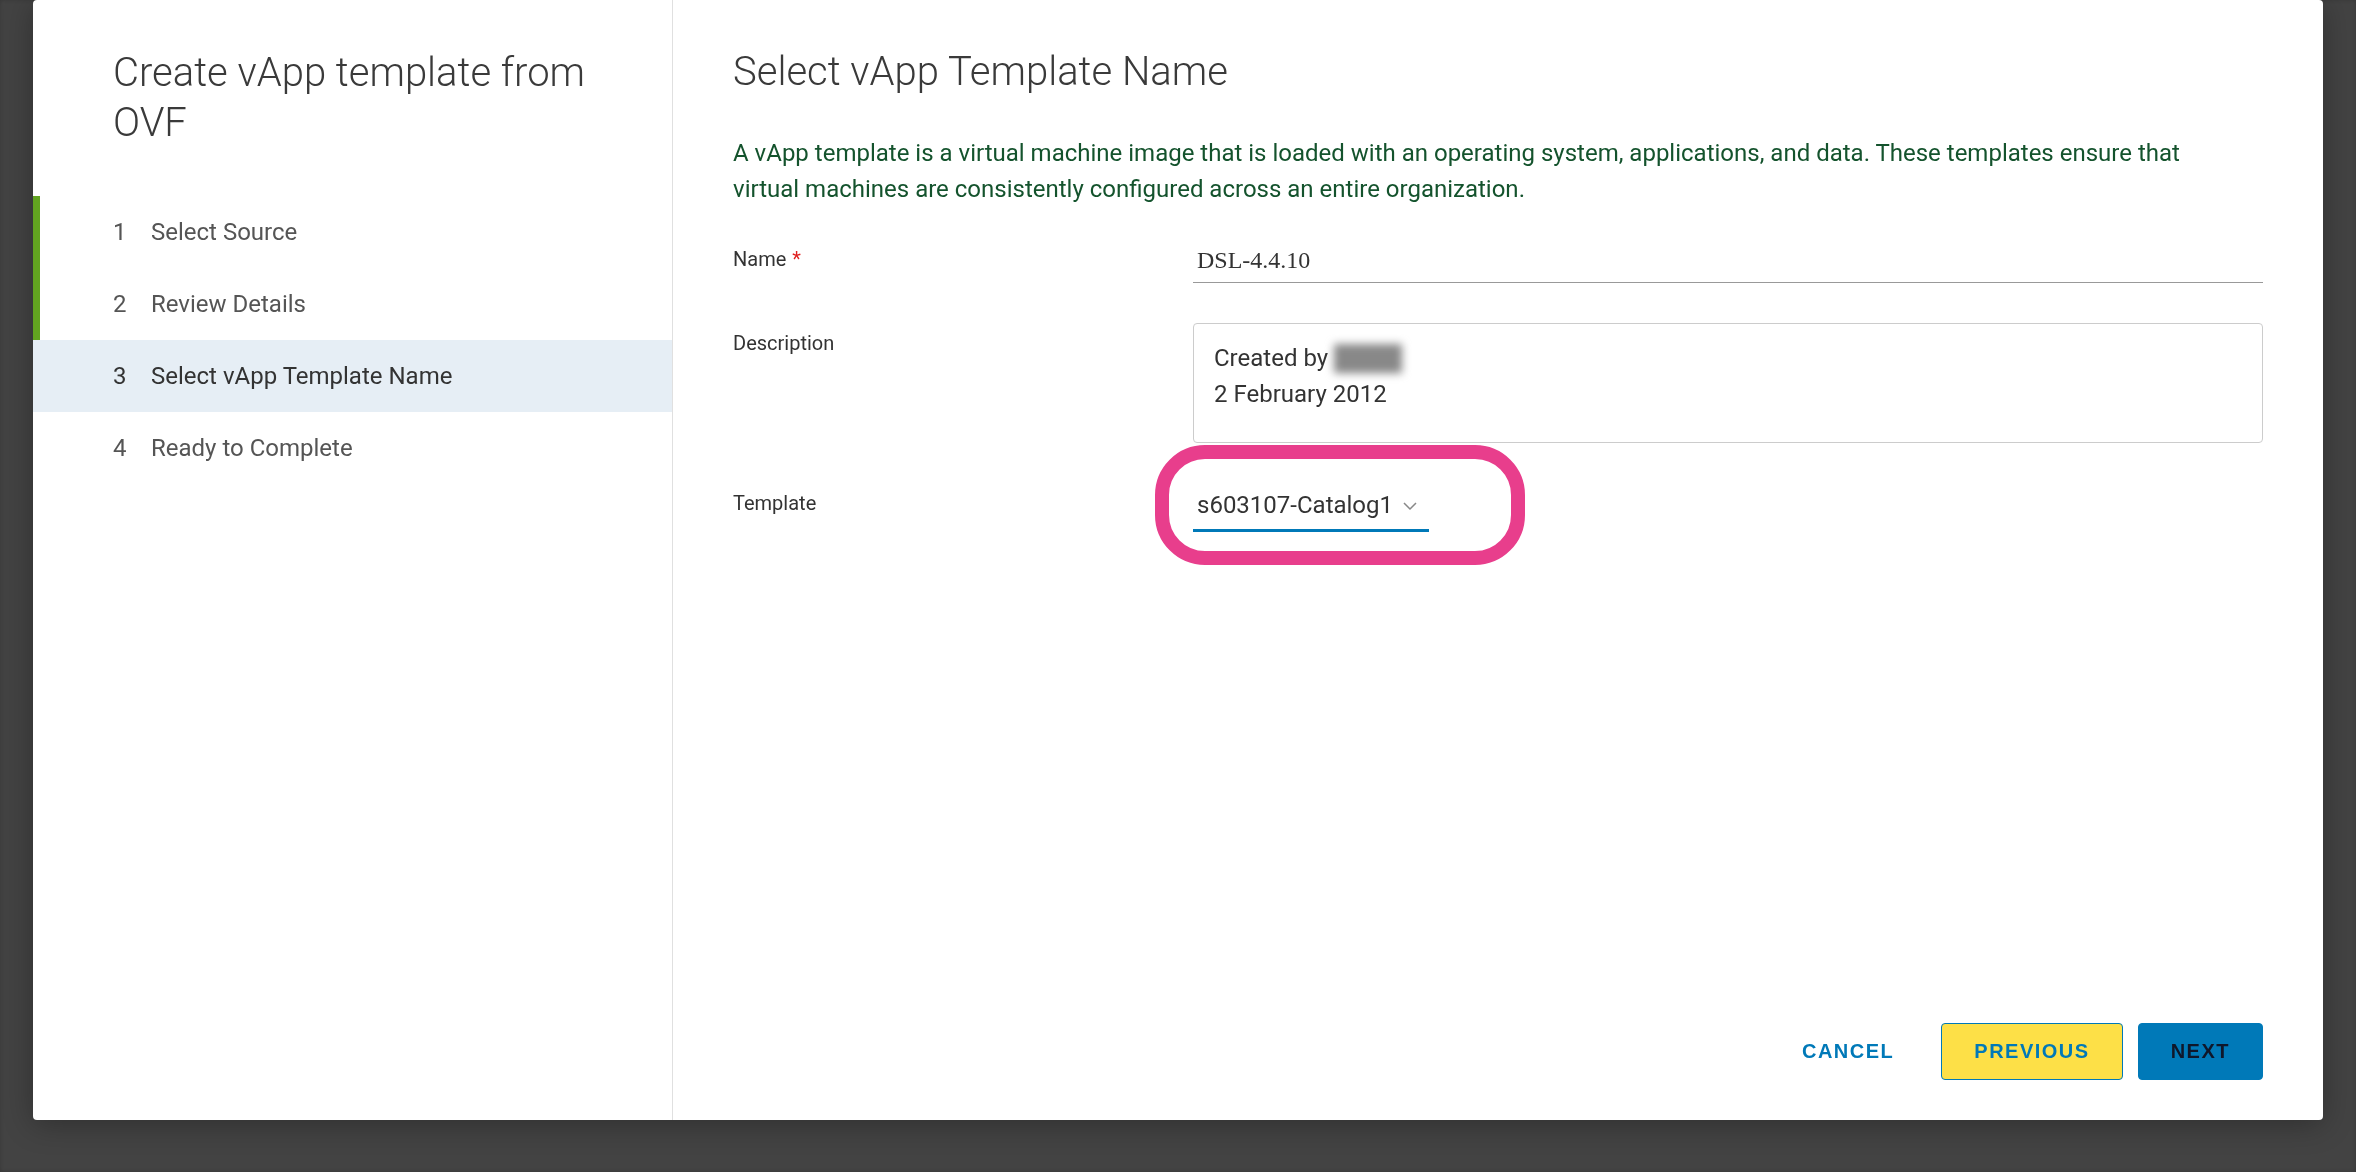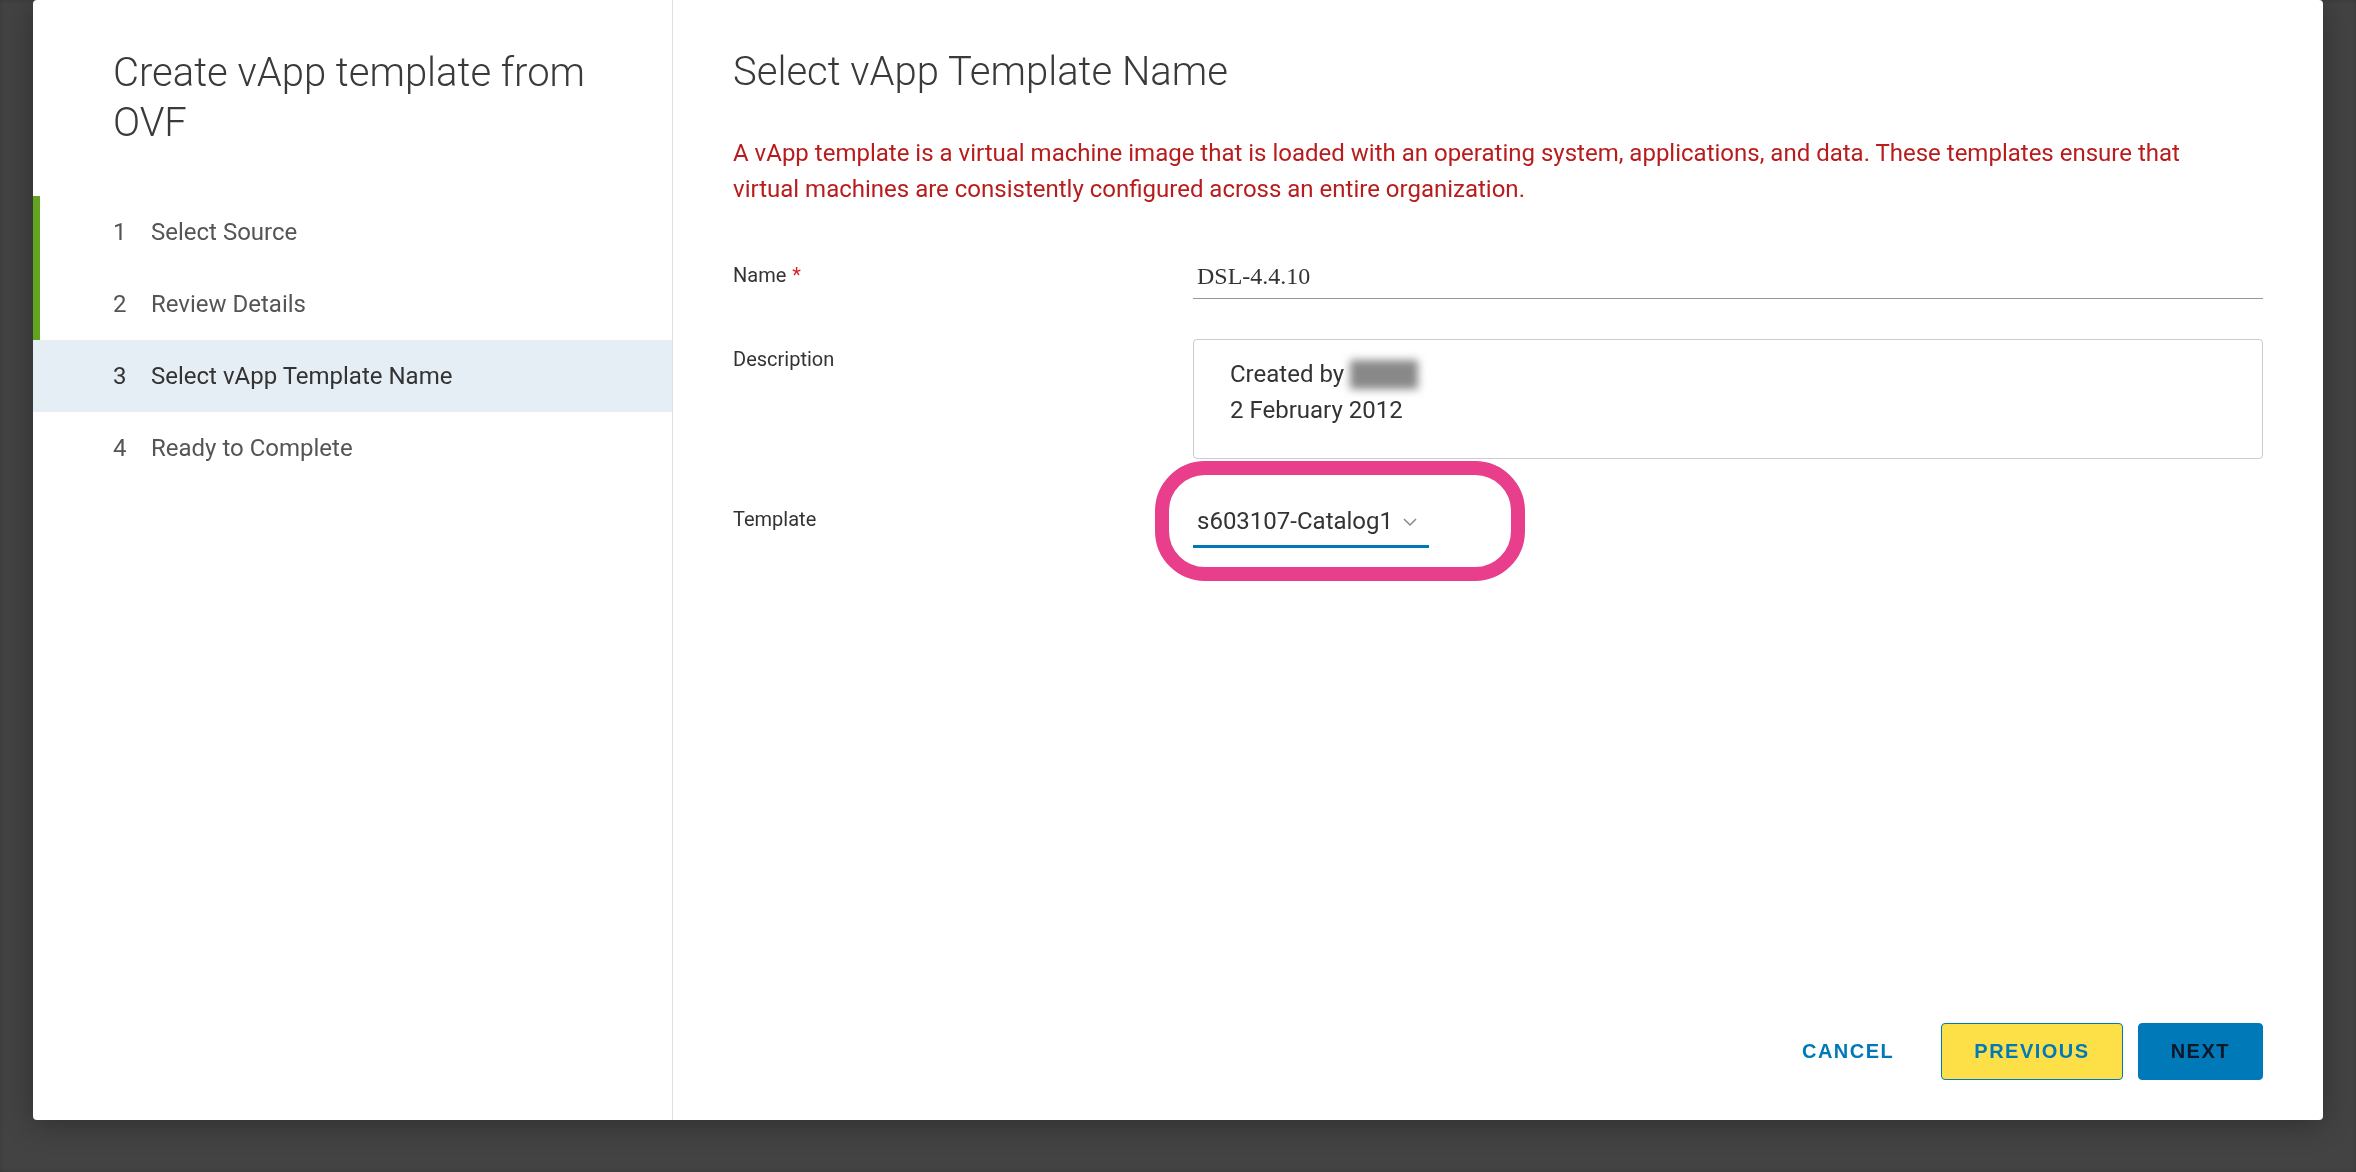--- a/index.html
+++ b/index.html
@@ -82,23 +82,23 @@
       position: relative;
     }
     .main-title {
       font-size: 40px;
       font-weight: 300;
       color: #3a3a3a;
       margin-bottom: 40px;
     }
     .main-description {
       font-size: 24px;
-      color: #b91c1c;
+      color: #14532d;
       line-height: 1.5;
-      margin-bottom: 48px;
+      margin-bottom: 32px;
       max-width: 1500px;
     }
     .form-row {
       display: flex;
       margin-bottom: 40px;
       align-items: flex-start;
     }
     .form-label {
       width: 460px;
       font-size: 20px;
@@ -115,21 +115,21 @@
       padding: 8px 4px;
       outline: none;
       color: #333;
       background: transparent;
       font-family: Liberation Serif, serif;
     }
     .textarea-box {
       width: 100%;
       border: 1px solid #ccc;
       border-radius: 4px;
-      padding: 16px 36px;
+      padding: 16px 20px;
       font-size: 24px;
       color: #333;
       min-height: 120px;
       font-family: inherit;
       resize: none;
       outline: none;
       line-height: 1.5;
     }
     .blurred-name {
       filter: blur(4px);

